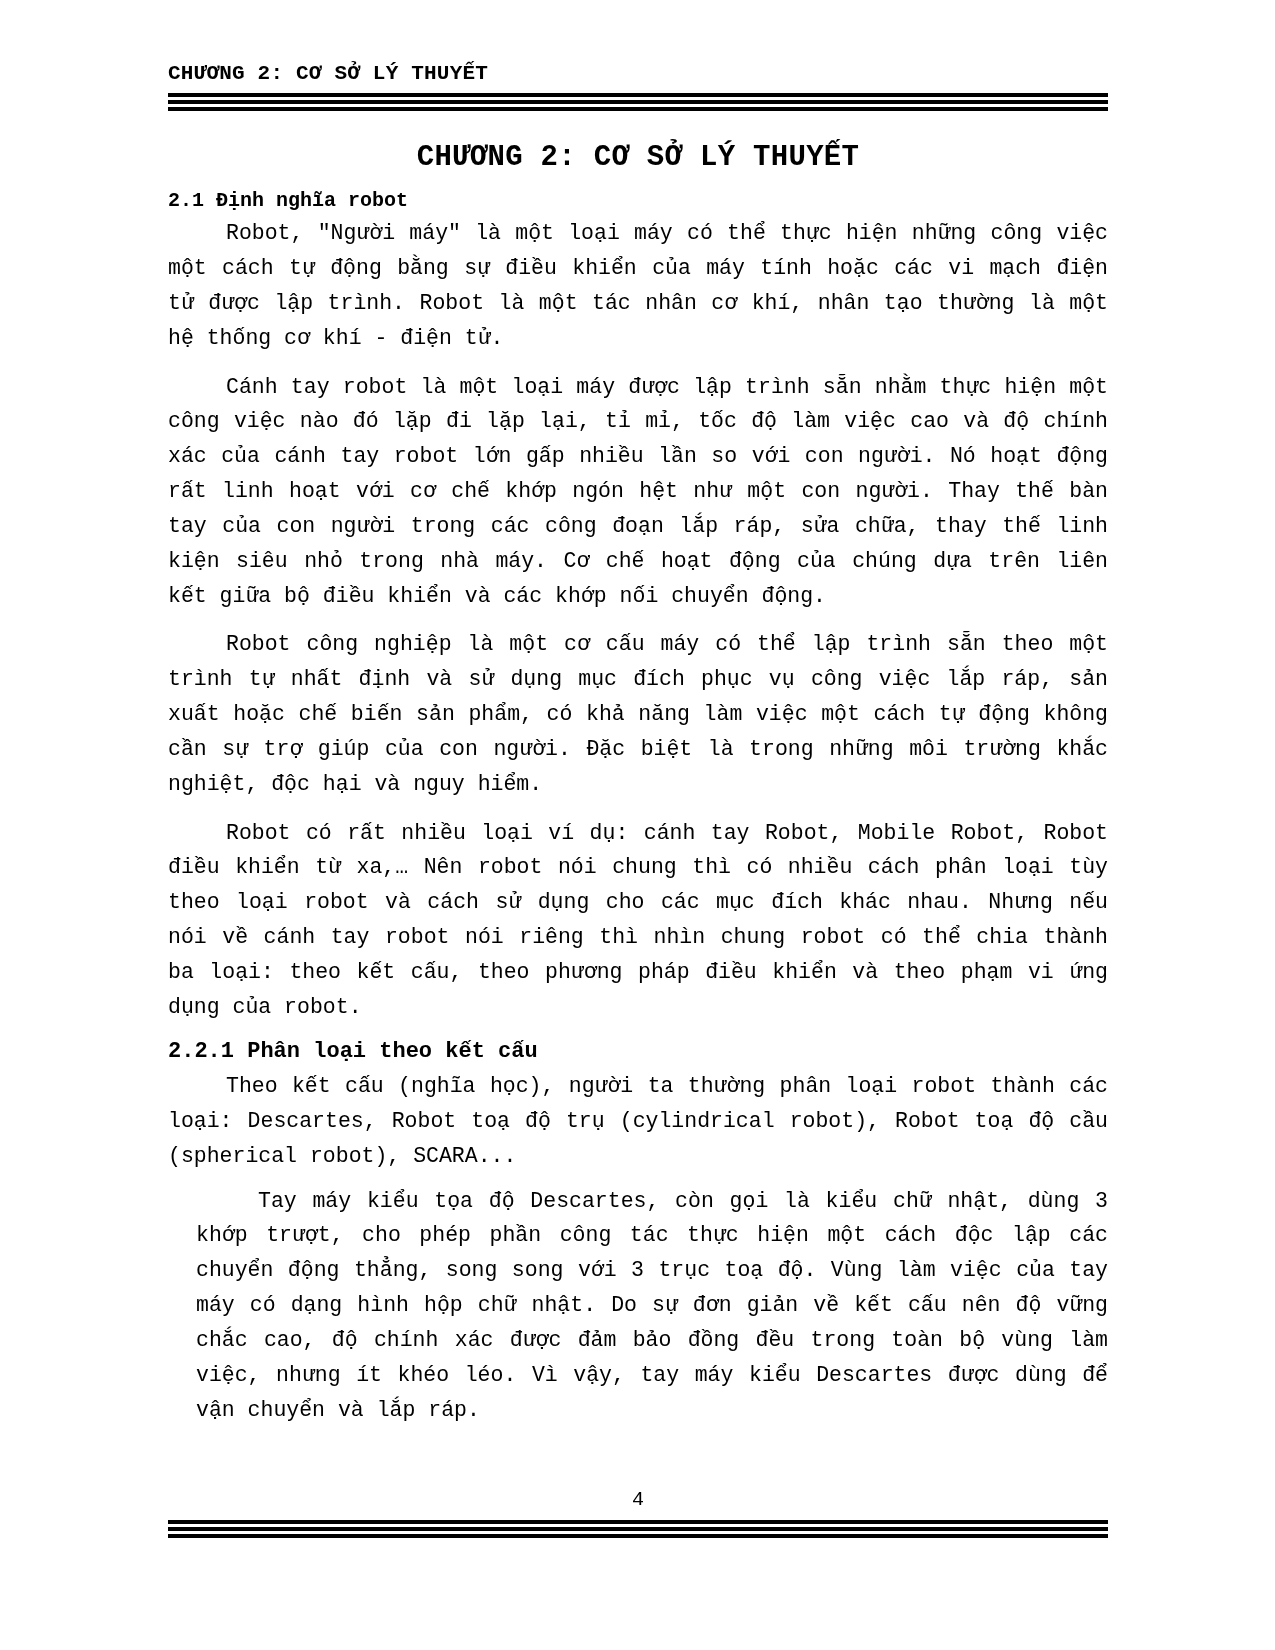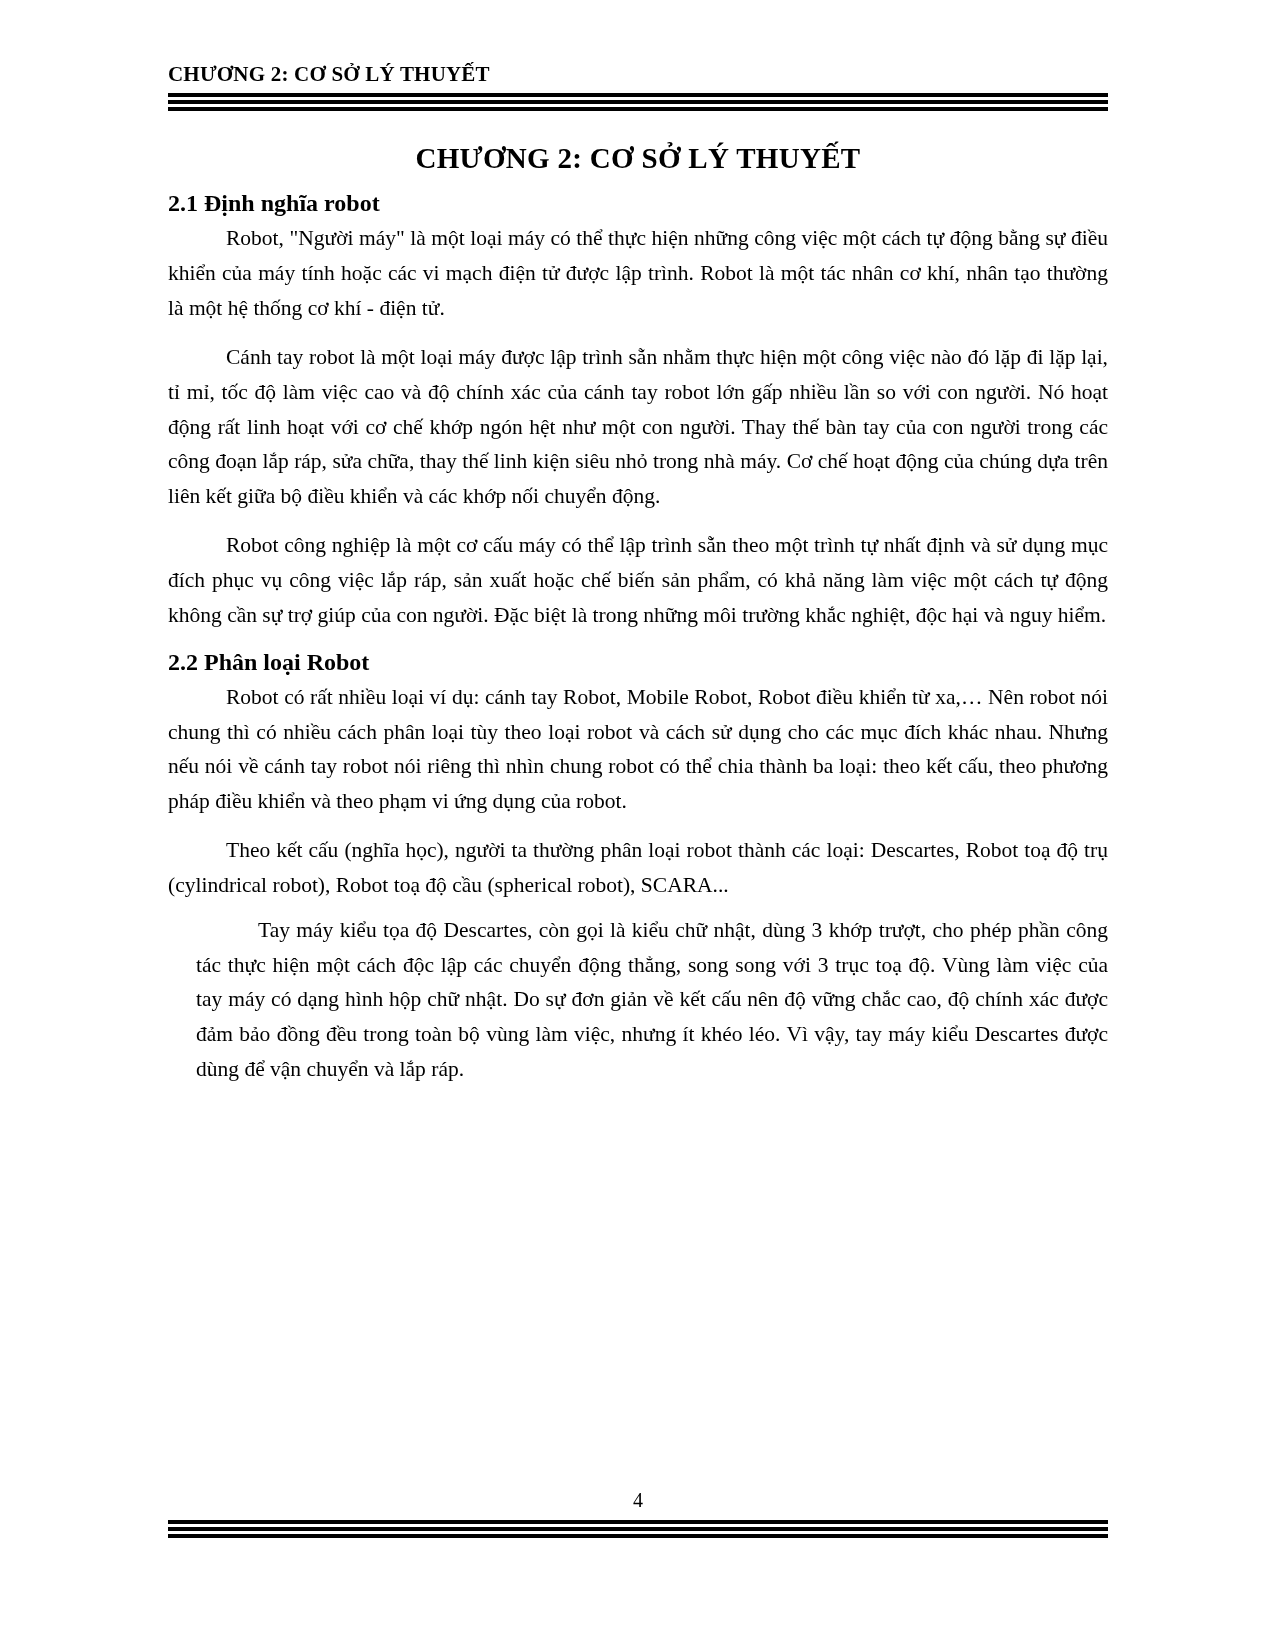--- a/index.html
+++ b/index.html
@@ -6,21 +6,21 @@
     margin: 0;
     padding: 0;
     background: #ffffff;
   }
   .page {
     position: relative;
     width: 1275px;
     height: 1650px;
     background: #ffffff;
     margin: 0 auto;
-    font-family: Liberation Serif, serif;
+    font-family: Liberation Mono, monospace;
     color: #000000;
     box-sizing: border-box;
     overflow: hidden;
   }
 
   
   .header {
     position: absolute;
     left: 168px;
     top: 62px;
@@ -56,21 +56,21 @@
   }
   .doc-title {
     text-align: center;
     font-size: 29px;
     font-weight: bold;
     line-height: 1.25;
     margin: 0 0 8px 0;
     letter-spacing: 0.3px;
   }
   h2.section {
-    font-size: 24px;
+    font-size: 20px;
     font-weight: bold;
     margin: 12px 0 2px 0;
     line-height: 1.3;
   }
   h3.subsection {
     font-size: 22px;
     font-weight: bold;
     margin: 14px 0 2px 0;
     line-height: 1.3;
   }
@@ -118,23 +118,23 @@
 
   <div class="content">
 
     <h1 class="doc-title">CHƯƠNG 2: CƠ SỞ LÝ THUYẾT</h1>
 
     <h2 class="section">2.1 Định nghĩa robot</h2>
     <p class="body-par">Robot, "Người máy" là một loại máy có thể thực hiện những công việc một cách tự động bằng sự điều khiển của máy tính hoặc các vi mạch điện tử được lập trình. Robot là một tác nhân cơ khí, nhân tạo thường là một hệ thống cơ khí - điện tử.</p>
     <p class="body-par">Cánh tay robot là một loại máy được lập trình sẵn nhằm thực hiện một công việc nào đó lặp đi lặp lại, tỉ mỉ, tốc độ làm việc cao và độ chính xác của cánh tay robot lớn gấp nhiều lần so với con người. Nó hoạt động rất linh hoạt với cơ chế khớp ngón hệt như một con người. Thay thế bàn tay của con người trong các công đoạn lắp ráp, sửa chữa, thay thế linh kiện siêu nhỏ trong nhà máy. Cơ chế hoạt động của chúng dựa trên liên kết giữa bộ điều khiển và các khớp nối chuyển động.</p>
     <p class="body-par">Robot công nghiệp là một cơ cấu máy có thể lập trình sẵn theo một trình tự nhất định và sử dụng mục đích phục vụ công việc lắp ráp, sản xuất hoặc chế biến sản phẩm, có khả năng làm việc một cách tự động không cần sự trợ giúp của con người. Đặc biệt là trong những môi trường khắc nghiệt, độc hại và nguy hiểm.</p>
 
-    <h2 class="section">2.2 Phân loại Robot</h2>
     <p class="body-par">Robot có rất nhiều loại ví dụ: cánh tay Robot, Mobile Robot, Robot điều khiển từ xa,… Nên robot nói chung thì có nhiều cách phân loại tùy theo loại robot và cách sử dụng cho các mục đích khác nhau. Nhưng nếu nói về cánh tay robot nói riêng thì nhìn chung robot có thể chia thành ba loại: theo kết cấu, theo phương pháp điều khiển và theo phạm vi ứng dụng của robot.</p>
 
+    <h3 class="subsection">2.2.1 Phân loại theo kết cấu</h3>
     <p class="body-par tight">Theo kết cấu (nghĩa học), người ta thường phân loại robot thành các loại: Descartes, Robot toạ độ trụ (cylindrical robot), Robot toạ độ cầu (spherical robot), SCARA...</p>
     <p class="body-par lead-space"> Tay máy kiểu tọa độ Descartes, còn gọi là kiểu chữ nhật, dùng 3 khớp trượt, cho phép phần công tác thực hiện một cách độc lập các chuyển động thẳng, song song với 3 trục toạ độ. Vùng làm việc của tay máy có dạng hình hộp chữ nhật. Do sự đơn giản về kết cấu nên độ vững chắc cao, độ chính xác được đảm bảo đồng đều trong toàn bộ vùng làm việc, nhưng ít khéo léo. Vì vậy, tay máy kiểu Descartes được dùng để vận chuyển và lắp ráp.</p>
 
   </div>
 
   <div class="footer">
     <div class="page-number">4</div>
     <div class="rule-triple">
       <div class="bar b1"></div>
       <div class="gap1"></div>

